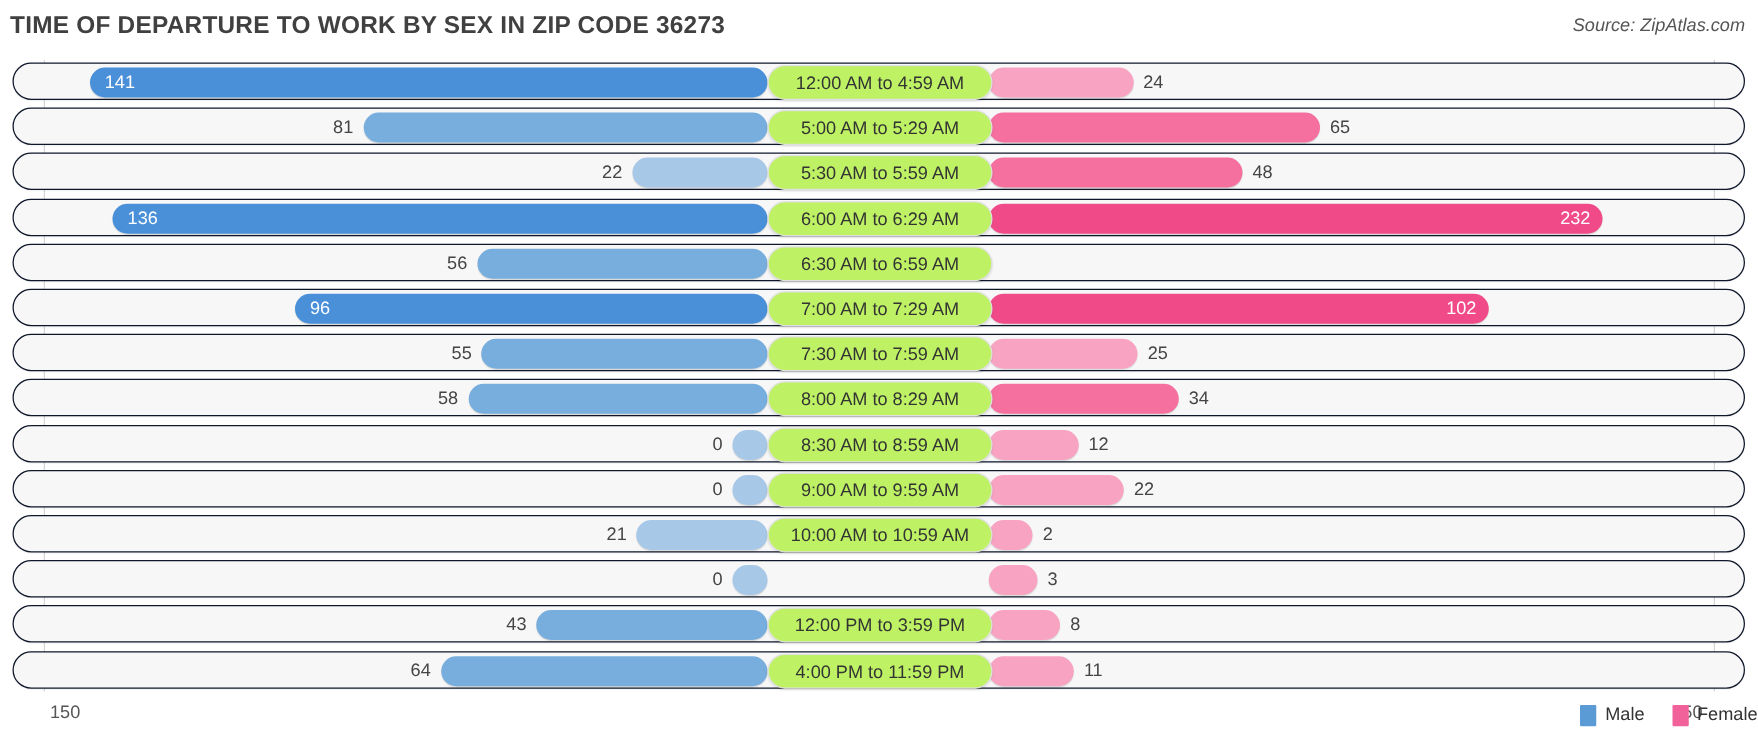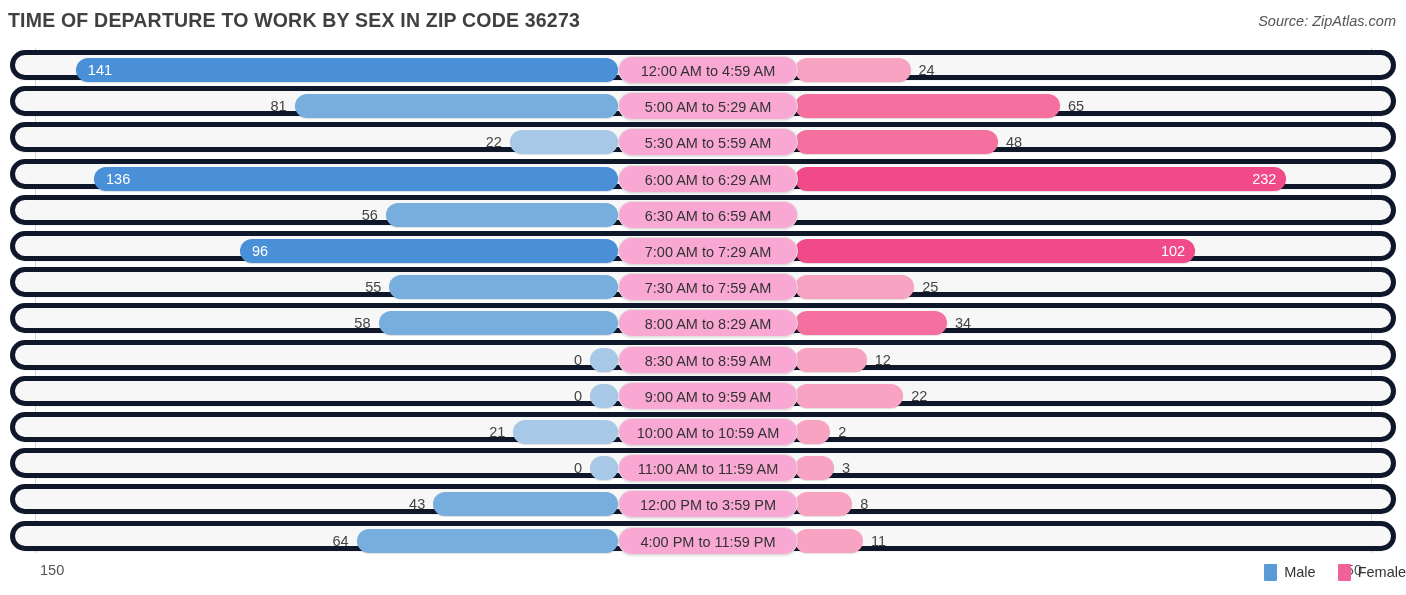--- a/index.html
+++ b/index.html
@@ -22,21 +22,21 @@
   
   #plot{position:absolute;left:0;top:48px;width:1406px;height:507px;}
   
   .gridline{position:absolute;top:0;width:1px;height:505px;background:#d6d6d6;}
   #gridline-left{left:35px;}
   #gridline-right{left:1371px;}
   .row{
     position:absolute;left:10px;width:1386px;height:30px;
     box-sizing:border-box;
     background:#f7f7f7;
-    border:5px solid #0f172a;
+    border:1px solid #0f172a;
     border-radius:15px;
     box-shadow:0 1px 1px rgba(0,0,0,.05);
   }
   .bar{
     position:absolute;top:3px;height:24px;
     border-radius:12px;
     box-shadow:0 1px 1px rgba(0,0,0,.13);
   }
   .bar-male{right:0;}
   .bar-female{left:0;}
@@ -46,21 +46,21 @@
     position:absolute;top:0;height:30px;line-height:30px;
     font-size:14.5px;white-space:nowrap;
   }
   .val-out{color:#444;}
   .val-in{color:#ffffff;}
   .val-male-out{text-align:right;}
   .val-female-out{text-align:left;}
   
   .center-pill{
     position:absolute;left:603px;top:1px;width:180px;height:28px;
-    background:#f9a8d4;border:1px solid #e0e0e0;border-radius:14px;
+    background:#bef264;border:1px solid #e0e0e0;border-radius:14px;
     box-shadow:0 1px 2px rgba(0,0,0,.12);
     text-align:center;line-height:28px;
     font-size:14.5px;color:#333;white-space:nowrap;
     box-sizing:border-box;z-index:3;
   }
   
   #footer{position:absolute;left:0;top:556px;width:1406px;height:39px;}
   .axis-max{
     position:absolute;top:6px;font-size:14.5px;color:#555;
   }
@@ -201,21 +201,20 @@
         <div class="barwrap-female">
           <div class="bar bar-female" style="width: 35.2933px; background: rgb(249, 163, 194);"></div>
           <div class="val val-out val-female-out" style="left: 43.2933px;">2</div>
         </div>
       </div>
       <div class="row" style="top: 400.2px;">
         <div class="barwrap-male">
           <div class="bar bar-male" style="width: 28px; background: rgb(168, 200, 232);"></div>
           <div class="val val-out val-male-out" style="right: 36px;">0</div>
         </div>
-        <div class="center-pill">11:00 AM to 11:59 AM</div>
         <div class="barwrap-female">
           <div class="bar bar-female" style="width: 38.94px; background: rgb(249, 163, 194);"></div>
           <div class="val val-out val-female-out" style="left: 46.94px;">3</div>
         </div>
       </div>
       <div class="row" style="top: 436.4px;">
         <div class="barwrap-male">
           <div class="bar bar-male" style="width: 184.807px; background: rgb(119, 174, 222);"></div>
           <div class="val val-out val-male-out" style="right: 192.807px;">43</div>
         </div>

